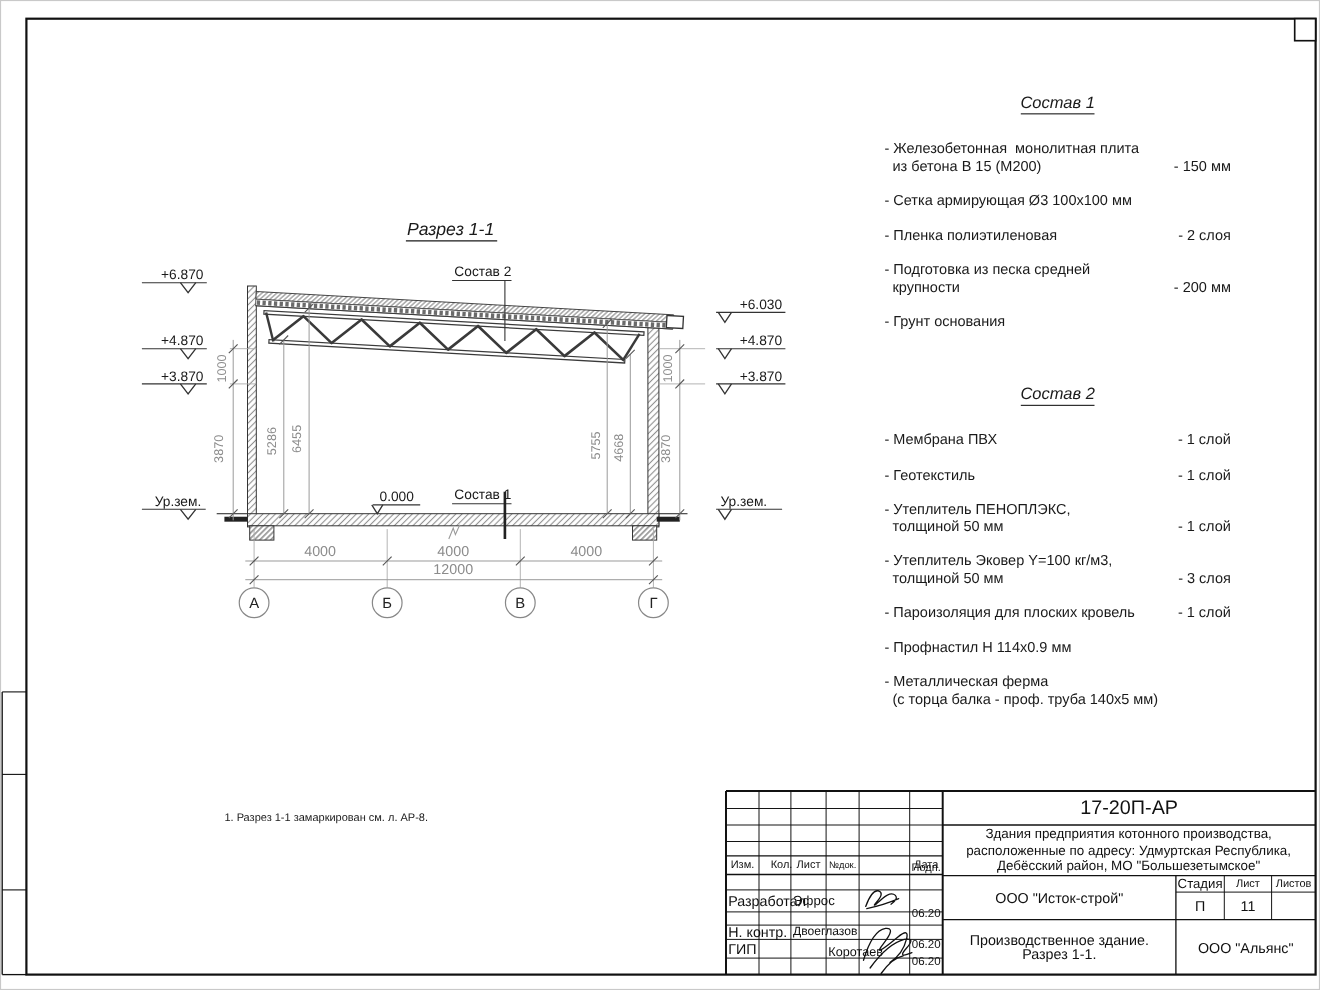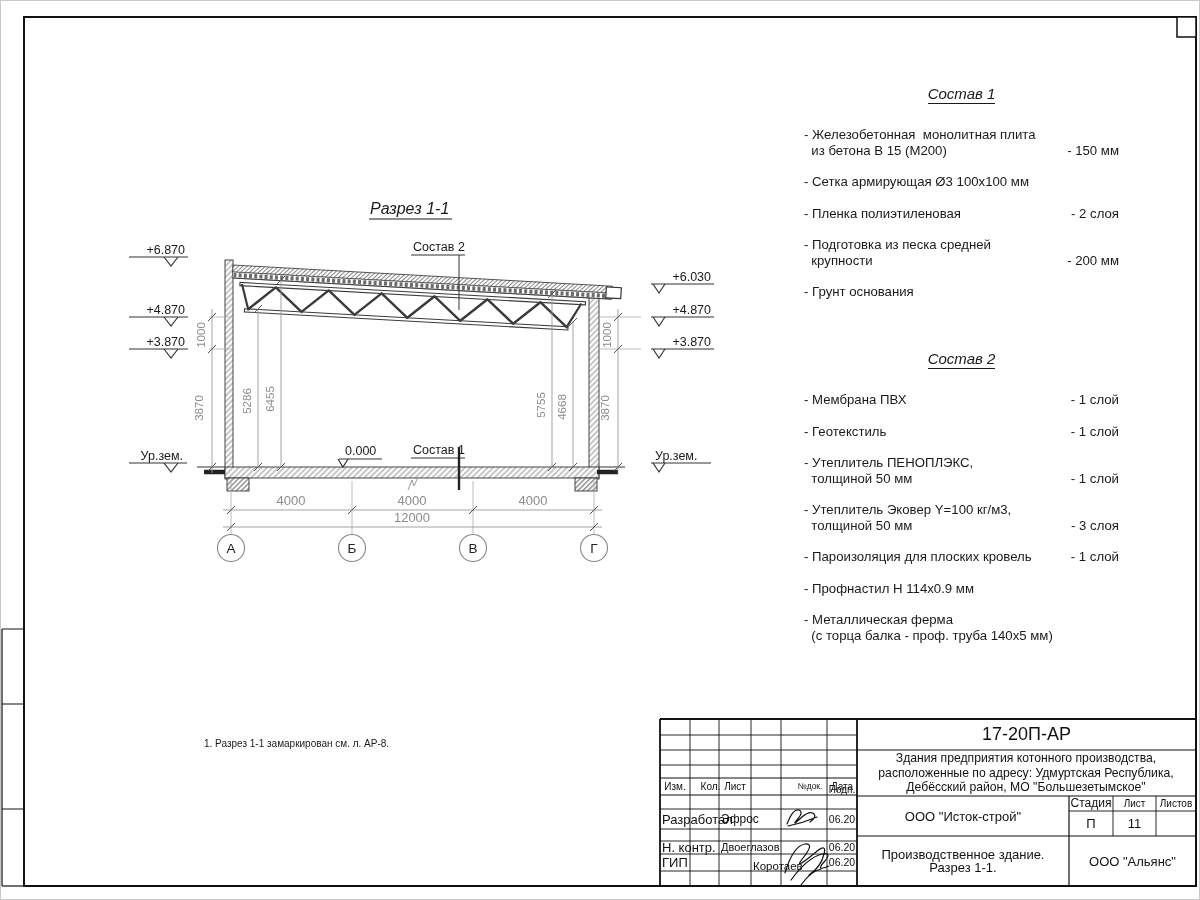--- a/index.html
+++ b/index.html
@@ -14,21 +14,21 @@
   .s-item{display:flex;justify-content:space-between;align-items:flex-end;
           margin-bottom:16px;font-size:13.2px;line-height:15.5px;}
   .s-text{white-space:pre-wrap;}
   .s-val{white-space:nowrap;padding-left:6px;text-align:right;}
   
   .note{position:absolute;font-size:10px;}
   
   .cell{position:absolute;display:flex;align-items:center;justify-content:center;
         font-size:12px;color:#111;text-align:center;line-height:13px;white-space:pre-line;}
   .cell.left{justify-content:flex-start;text-align:left;}
-  .f8{font-size:8.5px;} .f9{font-size:13px;} .f10{font-size:10.5px;}
+  .f8{font-size:8.5px;} .f9{font-size:13px;} .f10{font-size:10.5px;margin-top:12px;}
   .f11{font-size:11px;} .f115{font-size:11.5px;} .f12{font-size:12px;}
   .f125{font-size:10px;} .f13{font-size:13px;} .f18{font-size:18px;}
   .proj{font-size:12.2px;line-height:14.5px;}
 </style>
 </head>
 <body>
 
 <div class="page">
 
 <svg class="sheet" viewBox="0 0 1200 900">
@@ -318,21 +318,21 @@
     <div class="s-val"></div>
   </div>
 </div>
 
 <div class="note" style="left:203px;top:737px;">1. Разрез 1-1 замаркирован см. л. АР-8.</div>
 
 <div>
   <div class="cell f125" style="left:659px;top:777px;width:30px;height:17px;">Изм.</div>
   <div class="cell f125" style="left:689px;top:777px;width:29px;height:17px;padding-left:6px;">Кол.</div>
   <div class="cell f125" style="left:718px;top:777px;width:32px;height:17px;">Лист</div>
-  <div class="cell f8" style="left:750px;top:777px;width:30px;height:17px;margin-left:44px;">№док.</div>
+  <div class="cell f8" style="left:750px;top:777px;width:30px;height:17px;">№док.</div>
   <div class="cell f125" style="left:780px;top:777px;width:46px;height:22px;padding-left:38px;">Подп.</div>
   <div class="cell f125" style="left:826px;top:777px;width:30px;height:17px;">Дата</div>
 
   <div class="cell left f9" style="left:661px;top:808px;width:56px;height:20px;">Разработал</div>
   <div class="cell left f12" style="left:720px;top:808px;width:58px;height:20px;">Эфрос</div>
   <div class="cell f10" style="left:827px;top:808px;width:28px;height:20px;">06.20</div>
 
   <div class="cell left f9" style="left:661px;top:840px;width:56px;height:13px;">Н. контр.</div>
   <div class="cell left f11" style="left:720px;top:840px;width:60px;height:13px;">Двоеглазов</div>
   <div class="cell f10" style="left:827px;top:840px;width:28px;height:13px;">06.20</div>

